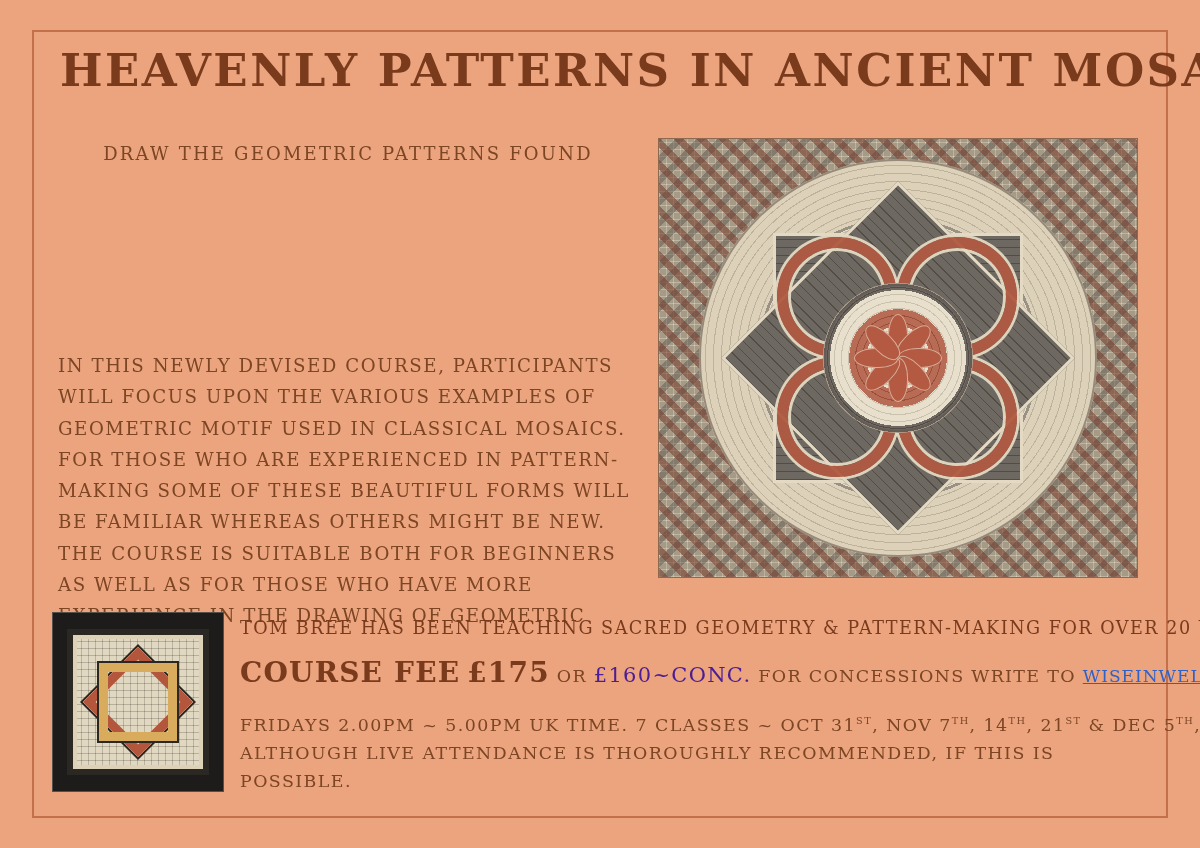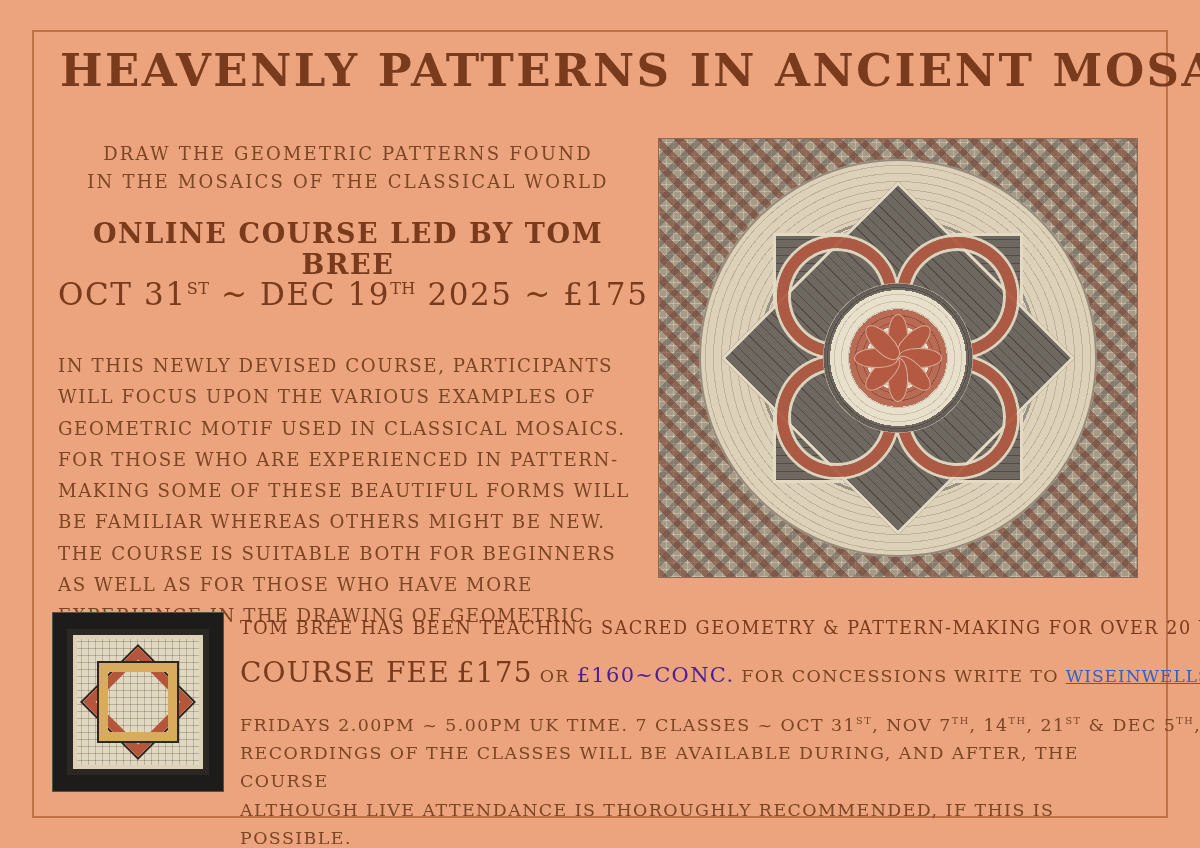--- a/index.html
+++ b/index.html
@@ -231,21 +231,21 @@
     color: #7a3a1c;
     white-space: nowrap;
   }
   .bfee {
     margin-top: 18px;
     font-size: 17.5px;
     letter-spacing: 1.3px;
     white-space: nowrap;
   }
   .bfee .big {
-    font-weight: normal;
+    font-weight: bold;
     font-size: 28px;
     letter-spacing: 1.2px;
     color: #7a3a1c;
   }
   .bfee .mid { font-size: 21px; color: #4c1d95; }
   .bfee a, .mail {
     color: #2f62c8;
     text-decoration: underline;
     font-size: 17px;
     letter-spacing: 1px;
@@ -264,33 +264,23 @@
 <body>
 
 <div class="poster">
 
   <div class="frame"></div>
 
   <div class="title">Heavenly Patterns in Ancient Mosaics</div>
 
   <div class="subtitle">
     <div>Draw the geometric patterns found</div>
-    <div>in the mosaics of the classical world</div>
   </div>
 
-  <div class="ledby">Online course led by Tom Bree</div>
-
-  <div class="dates">
-    <span>Oct 31</span><sup>st</sup>
-    <span>~</span>
-    <span>Dec 19</span><sup>th</sup>
-    <span>2025</span>
-    <span>~</span>
-    <span>£175</span>
-  </div>
+
 
   <div class="blurb">In this newly devised course, participants will focus upon the various examples of geometric motif used in classical mosaics. For those who are experienced in pattern-making some of these beautiful forms will be familiar whereas others might be new. The course is suitable both for beginners as well as for those who have more experience in the drawing of geometric patterns.</div>
 
   <div class="mosaic-main">
     <div class="bg"></div>
     <div class="disc"></div>
     <div class="star"></div>
     <div class="star2"></div>
     <div class="knots">
       <div class="knot" style="left:118px; top:98px;"></div>
@@ -328,18 +318,17 @@
       <span>or</span>
       <span class="mid">£160~conc.</span>
       <span>for concessions write to</span>
       <a class="mail" href="#">wiseinwells@gmail.com</a>
     </div>
 
     <div class="bsched">
       <div class="nowrap">
         <span>Fridays 2.00pm ~ 5.00pm UK time. 7 classes ~ Oct 31</span><sup>st</sup><span>, Nov 7</span><sup>th</sup><span>, 14</span><sup>th</sup><span>, 21</span><sup>st</sup><span> &amp; Dec 5</span><sup>th</sup><span>, 12</span>
       </div>
-      <div>Recordings of the classes will be available during, and after, the course</div>
       <div>although live attendance is thoroughly recommended, if this is possible.</div>
     </div>
 
   </div>
 </div>
 
 </body></html>

